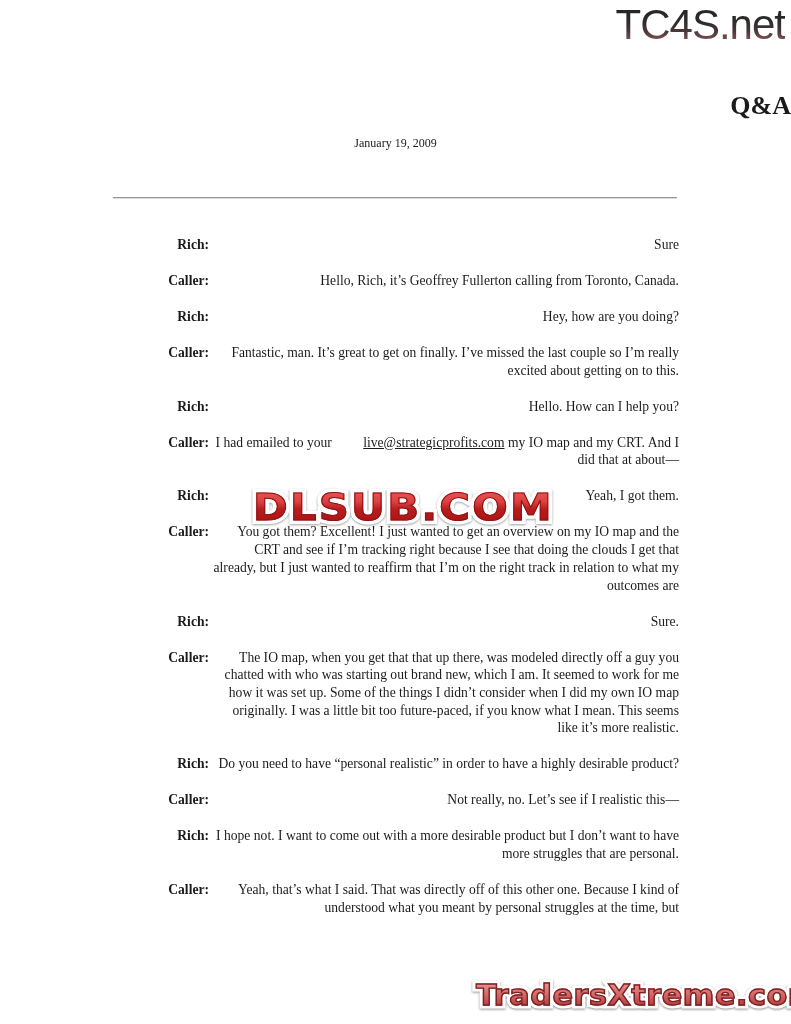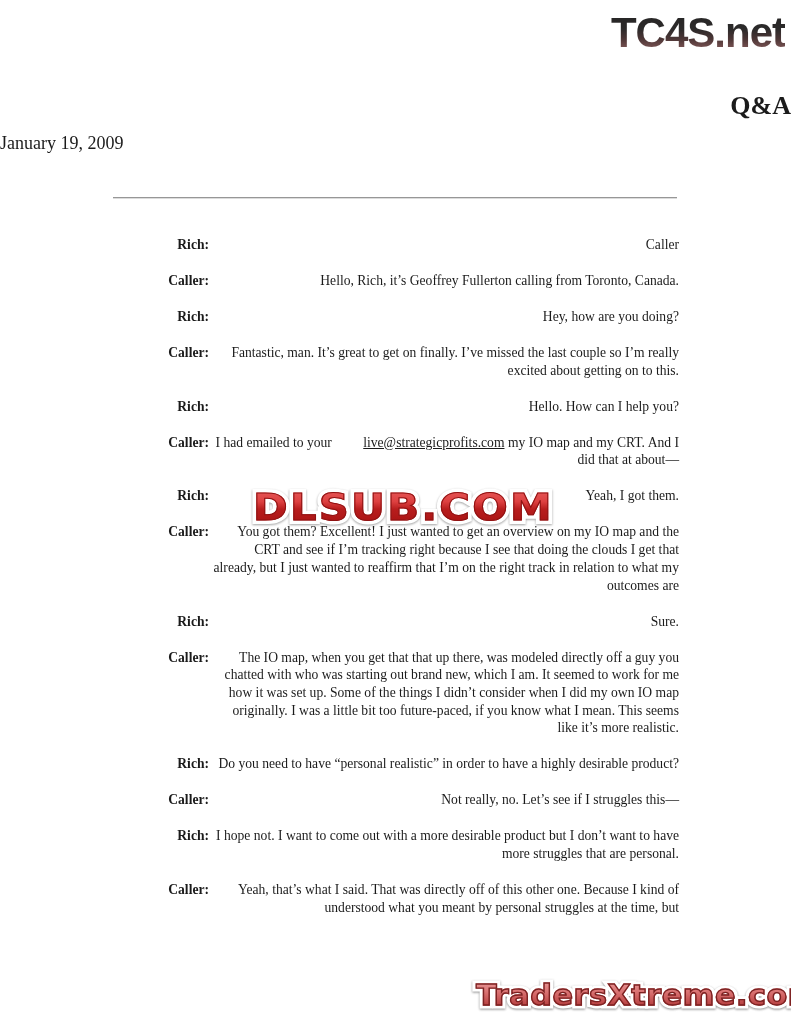--- a/index.html
+++ b/index.html
@@ -4,36 +4,36 @@
 <style>
   * { margin:0; padding:0; box-sizing:border-box; }
   html,body { background:#ffffff; }
   .page {
     position:relative; width:791px; height:1024px; background:#ffffff;
     overflow:hidden; font-family:"Liberation Serif", serif; color:#1b1b1b;
   }
 
   
   .logo {
-    position:absolute; top:8px; right:6px;
-    font-family:"Liberation Sans", sans-serif; font-weight:bold;
+    position:absolute; top:0px; right:6px;
+    font-family:"Liberation Sans", sans-serif; font-weight:normal;
     font-size:42px; letter-spacing:-1px; line-height:50px;
     background:linear-gradient(to bottom, #232323 0%, #2c2a2a 42%, #4c3636 62%, #7d5555 82%, #a87e7e 100%);
     -webkit-background-clip:text; background-clip:text; color:transparent;
     text-shadow:none;
   }
 
   
   .title {
     position:absolute; top:92px; left:0; width:100%;
     text-align:right; font-size:26px; font-weight:bold; line-height:28px;
   }
   .date {
     position:absolute; top:133px; left:0; width:100%;
-    text-align:left; font-size:18px; line-height:20px;
+    text-align:center; font-size:12px; line-height:20px;
   }
 
   .rule {
     position:absolute; top:197px; left:113px; width:564px; height:2px;
     background:#979797; border-bottom:1px solid #dcdcdc;
   }
 
   
   .transcript { position:absolute; top:236px; left:117px; width:562px;text-align:right; }
   .entry { display:flex; margin-bottom:18.3px; font-size:13.6px; line-height:17.7px; }
@@ -80,21 +80,21 @@
 
   <div class="title">Q&amp;A</div>
   <div class="date">January 19, 2009</div>
 
   <div class="rule"></div>
 
   <div class="transcript">
 
     <div class="entry">
       <div class="speaker">Rich:</div>
-      <div class="dialogue">Caller</div>
+      <div class="dialogue">Sure</div>
     </div>
 
     <div class="entry">
       <div class="speaker">Caller:</div>
       <div class="dialogue">Hello, Rich, it’s Geoffrey Fullerton calling from Toronto, Canada.</div>
     </div>
 
     <div class="entry">
       <div class="speaker">Rich:</div>
       <div class="dialogue">Hey, how are you doing?</div>
@@ -135,21 +135,21 @@
       <div class="dialogue">The IO map, when you get that that up there, was modeled directly off a guy you chatted with who was starting out brand new, which I am. It seemed to work for me how it was set up. Some of the things I didn’t consider when I did my own IO map originally. I was a little bit too future-paced, if you know what I mean. This seems like it’s more realistic.</div>
     </div>
 
     <div class="entry">
       <div class="speaker">Rich:</div>
       <div class="dialogue">Do you need to have “personal realistic” in order to have a highly desirable product?</div>
     </div>
 
     <div class="entry">
       <div class="speaker">Caller:</div>
-      <div class="dialogue">Not really, no. Let’s see if I struggles this—</div>
+      <div class="dialogue">Not really, no. Let’s see if I realistic this—</div>
     </div>
 
     <div class="entry">
       <div class="speaker">Rich:</div>
       <div class="dialogue">I hope not. I want to come out with a more desirable product but I don’t want to have more struggles that are personal.</div>
     </div>
 
     <div class="entry">
       <div class="speaker">Caller:</div>
       <div class="dialogue">Yeah, that’s what I said. That was directly off of this other one. Because I kind of understood what you meant by personal struggles at the time, but</div>

